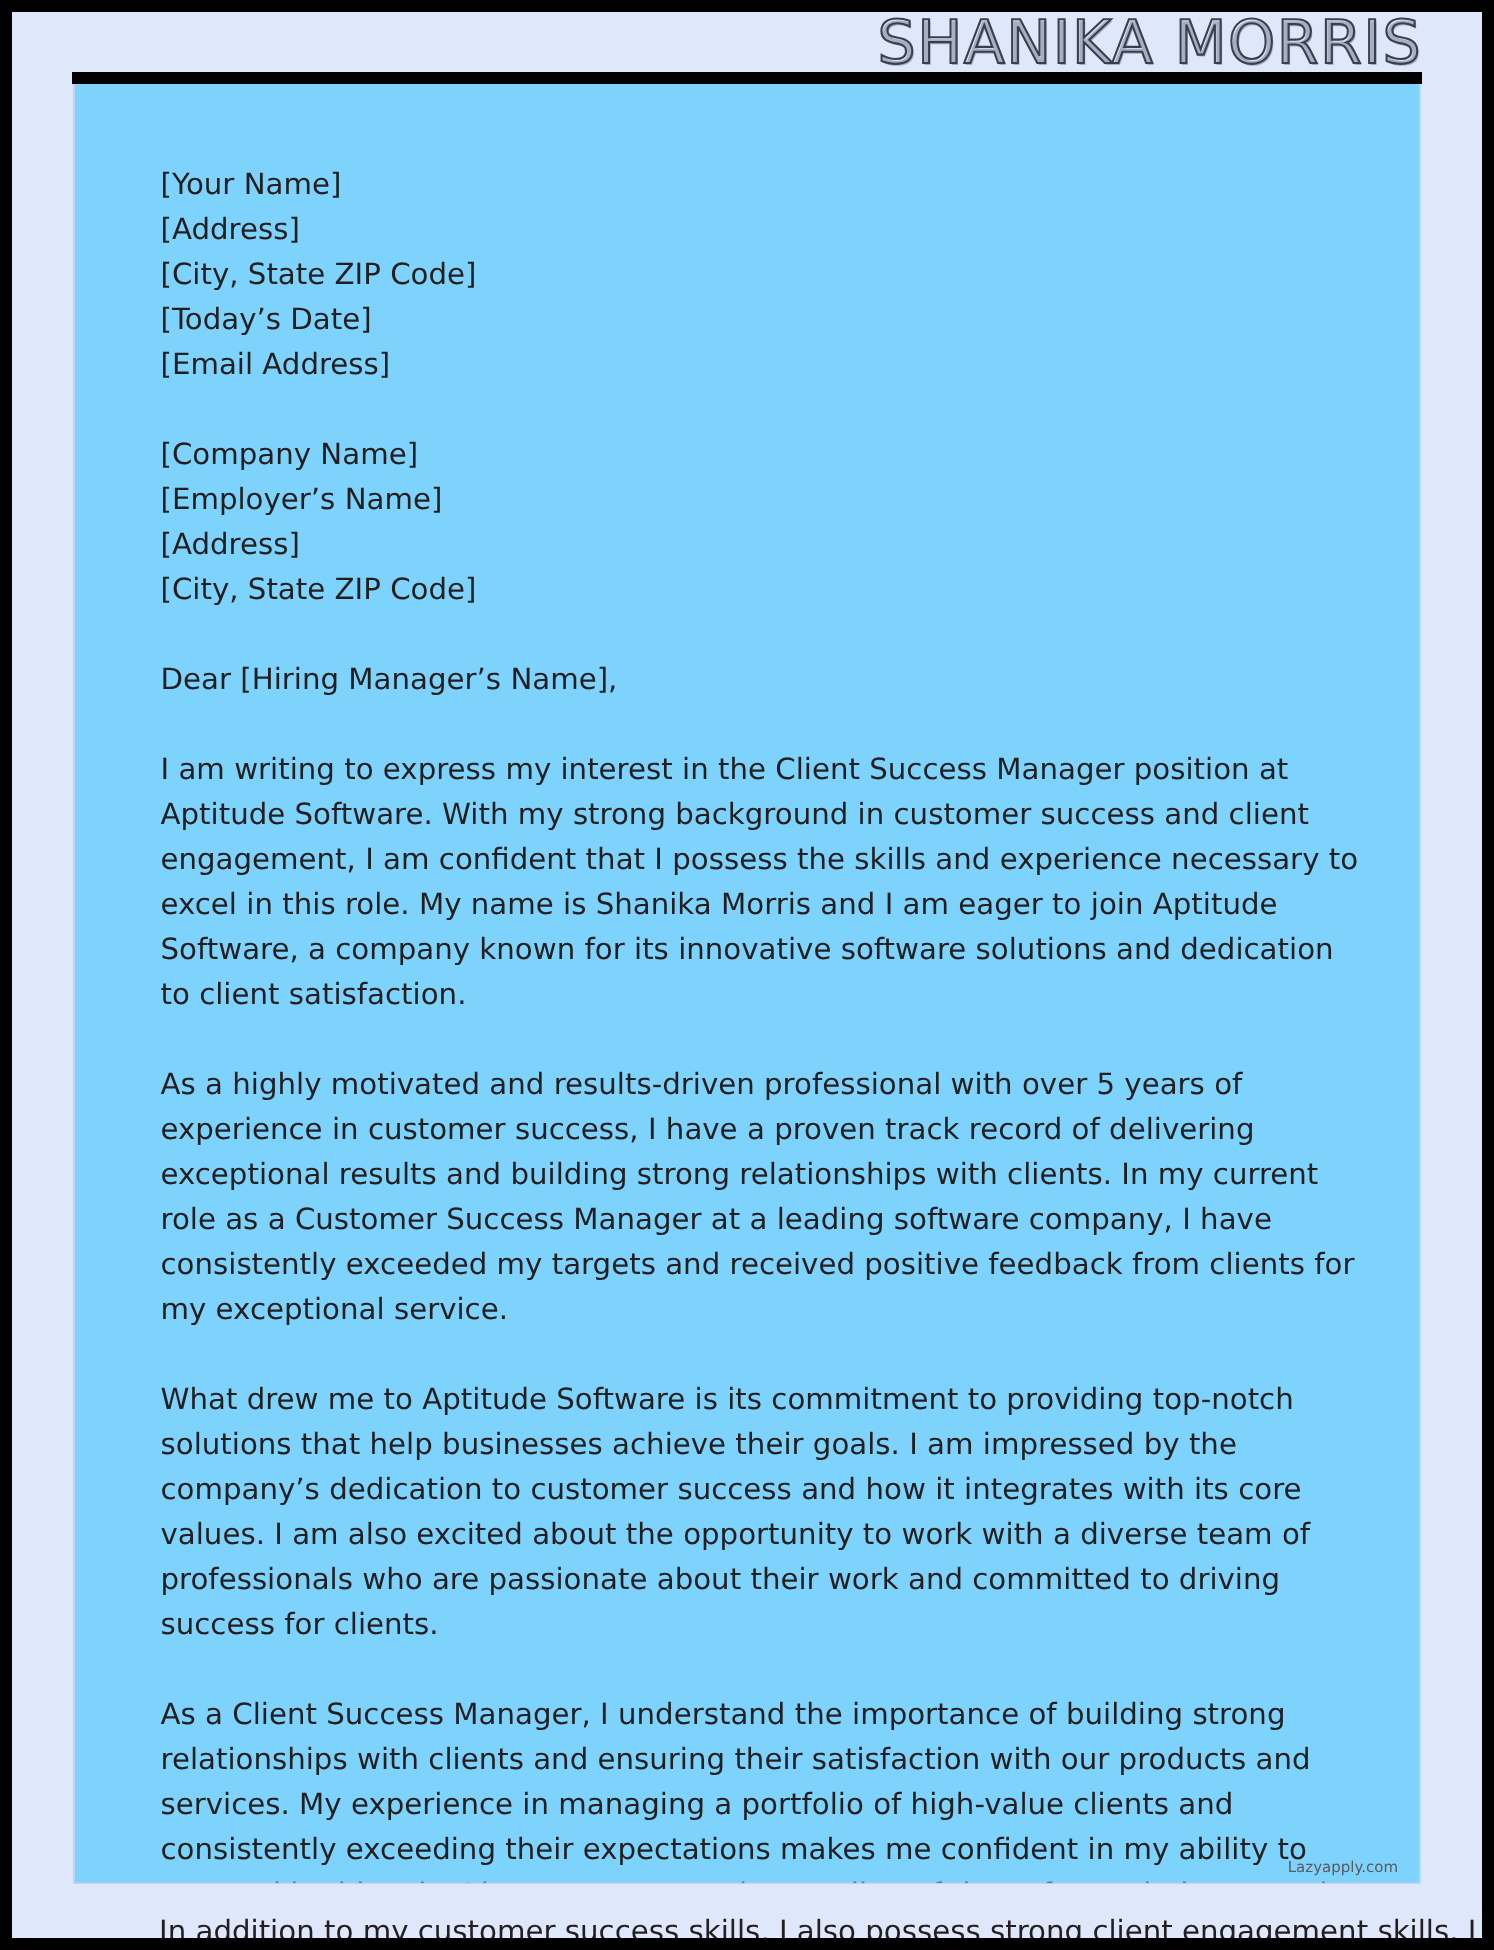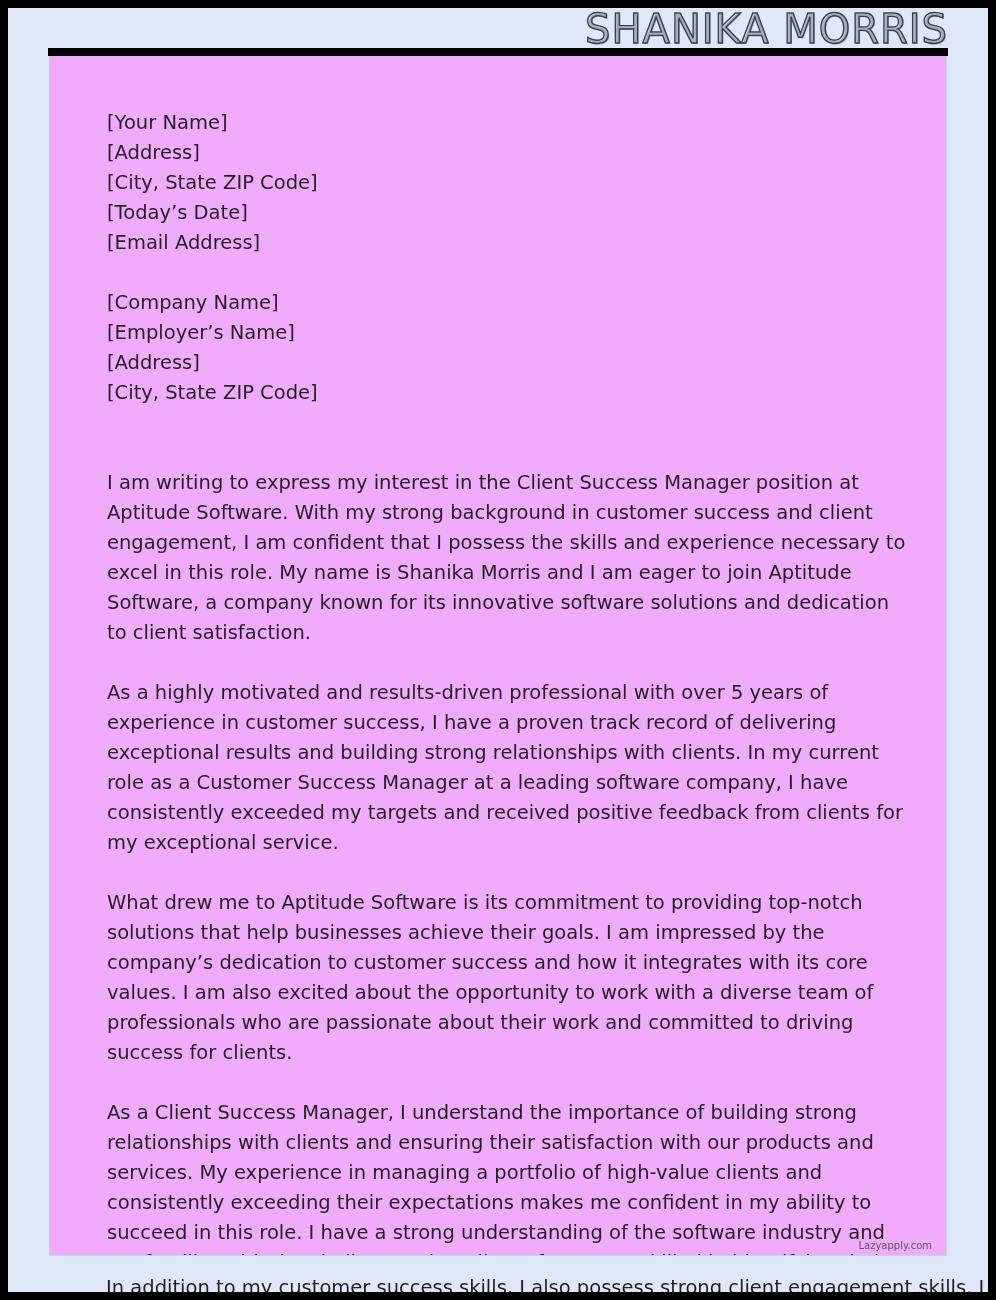--- a/index.html
+++ b/index.html
@@ -59,21 +59,21 @@
     background: #000000;
   }
 
   
   .letter-panel {
     position: absolute;
     left: 41px;
     top: 48px;
     width: 898px;
     height: 1200px;
-    background: #f0abfc;
+    background: #7dd3fc;
     border-left: 1px solid #c3d2ef;
     border-right: 1px solid #c3d2ef;
     border-bottom: 1px solid #c3d2ef;
     box-sizing: border-box;
     overflow: hidden;
   }
 
   .letter-body {
     position: absolute;
     left: 57px;
@@ -152,20 +152,21 @@
 
       <div>
         <span class="addr-line">[Company Name]</span>
         <span class="addr-line">[Employer’s Name]</span>
         <span class="addr-line">[Address]</span>
         <span class="addr-line">[City, State ZIP Code]</span>
       </div>
 
       <div class="block-gap"></div>
 
+      <p class="para">Dear [Hiring Manager’s Name],</p>
 
       <div class="para-gap"></div>
       <p class="para">I am writing to express my interest in the Client Success Manager position at Aptitude Software. With my strong background in customer success and client engagement, I am confident that I possess the skills and experience necessary to excel in this role. My name is Shanika Morris and I am eager to join Aptitude Software, a company known for its innovative software solutions and dedication to client satisfaction.</p>
 
       <div class="para-gap"></div>
       <p class="para">As a highly motivated and results-driven professional with over 5 years of experience in customer success, I have a proven track record of delivering exceptional results and building strong relationships with clients. In my current role as a Customer Success Manager at a leading software company, I have consistently exceeded my targets and received positive feedback from clients for my exceptional service.</p>
 
       <div class="para-gap"></div>
       <p class="para">What drew me to Aptitude Software is its commitment to providing top-notch solutions that help businesses achieve their goals. I am impressed by the company’s dedication to customer success and how it integrates with its core values. I am also excited about the opportunity to work with a diverse team of professionals who are passionate about their work and committed to driving success for clients.</p>
 

